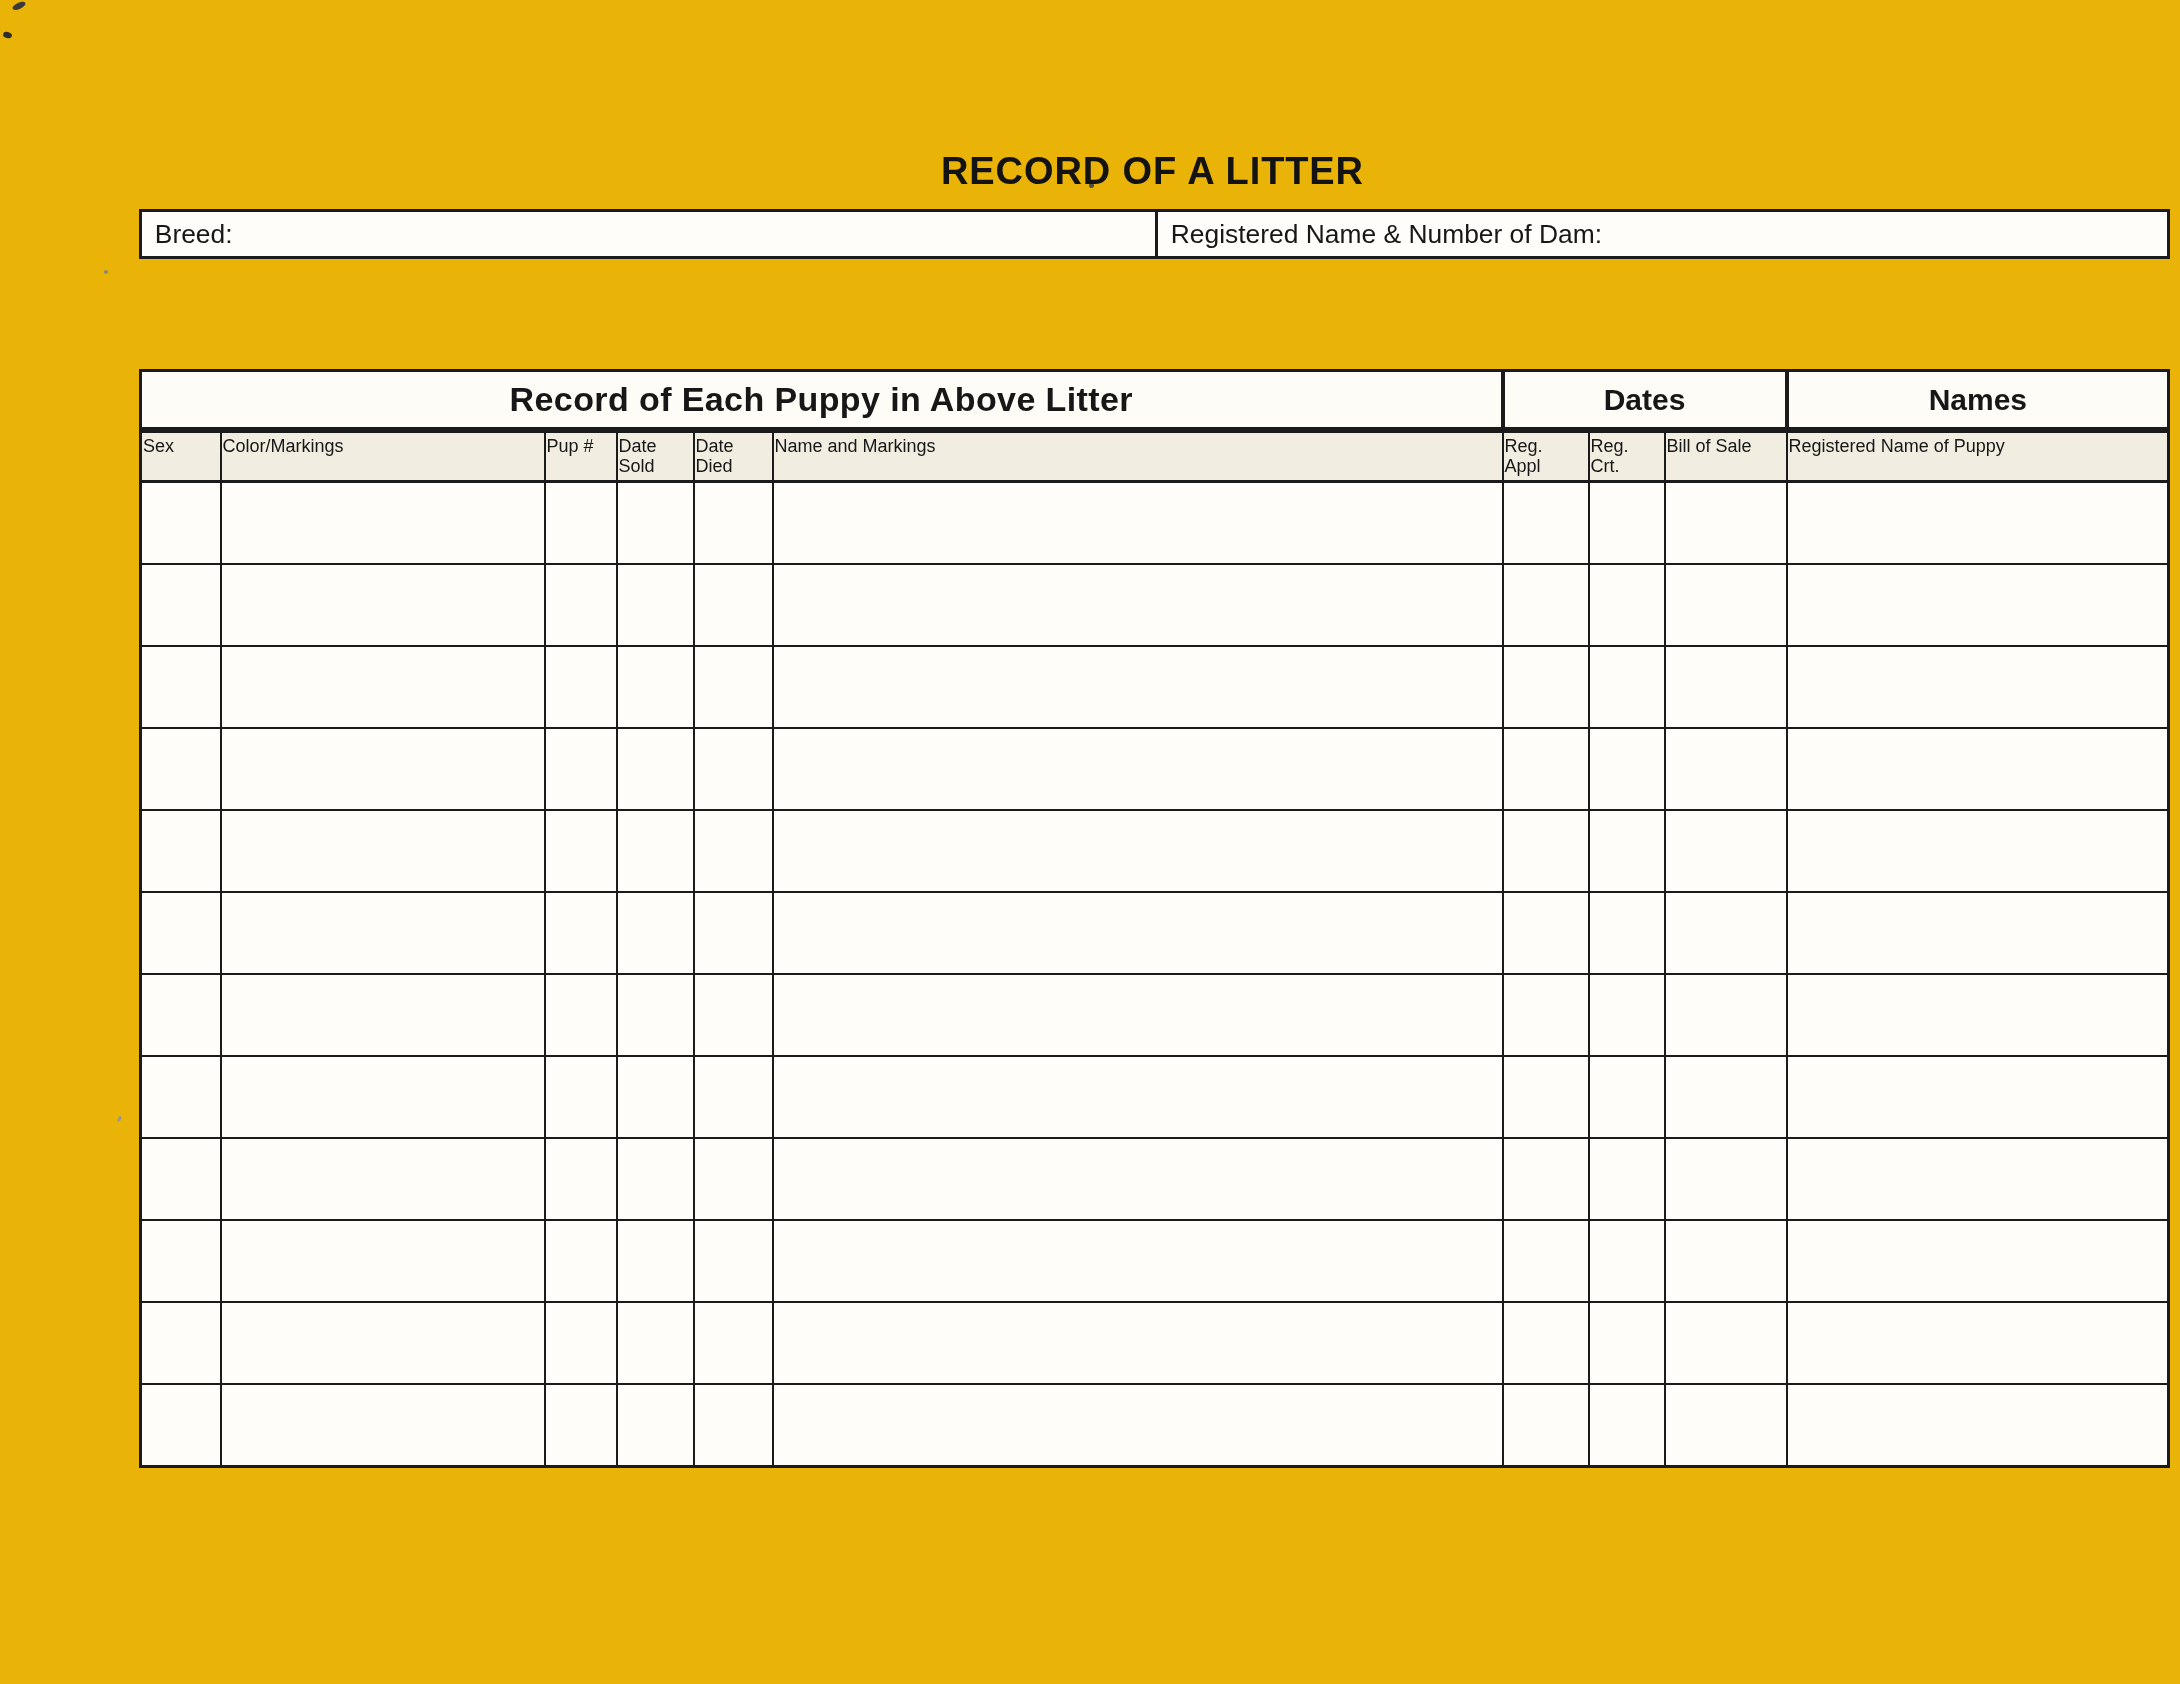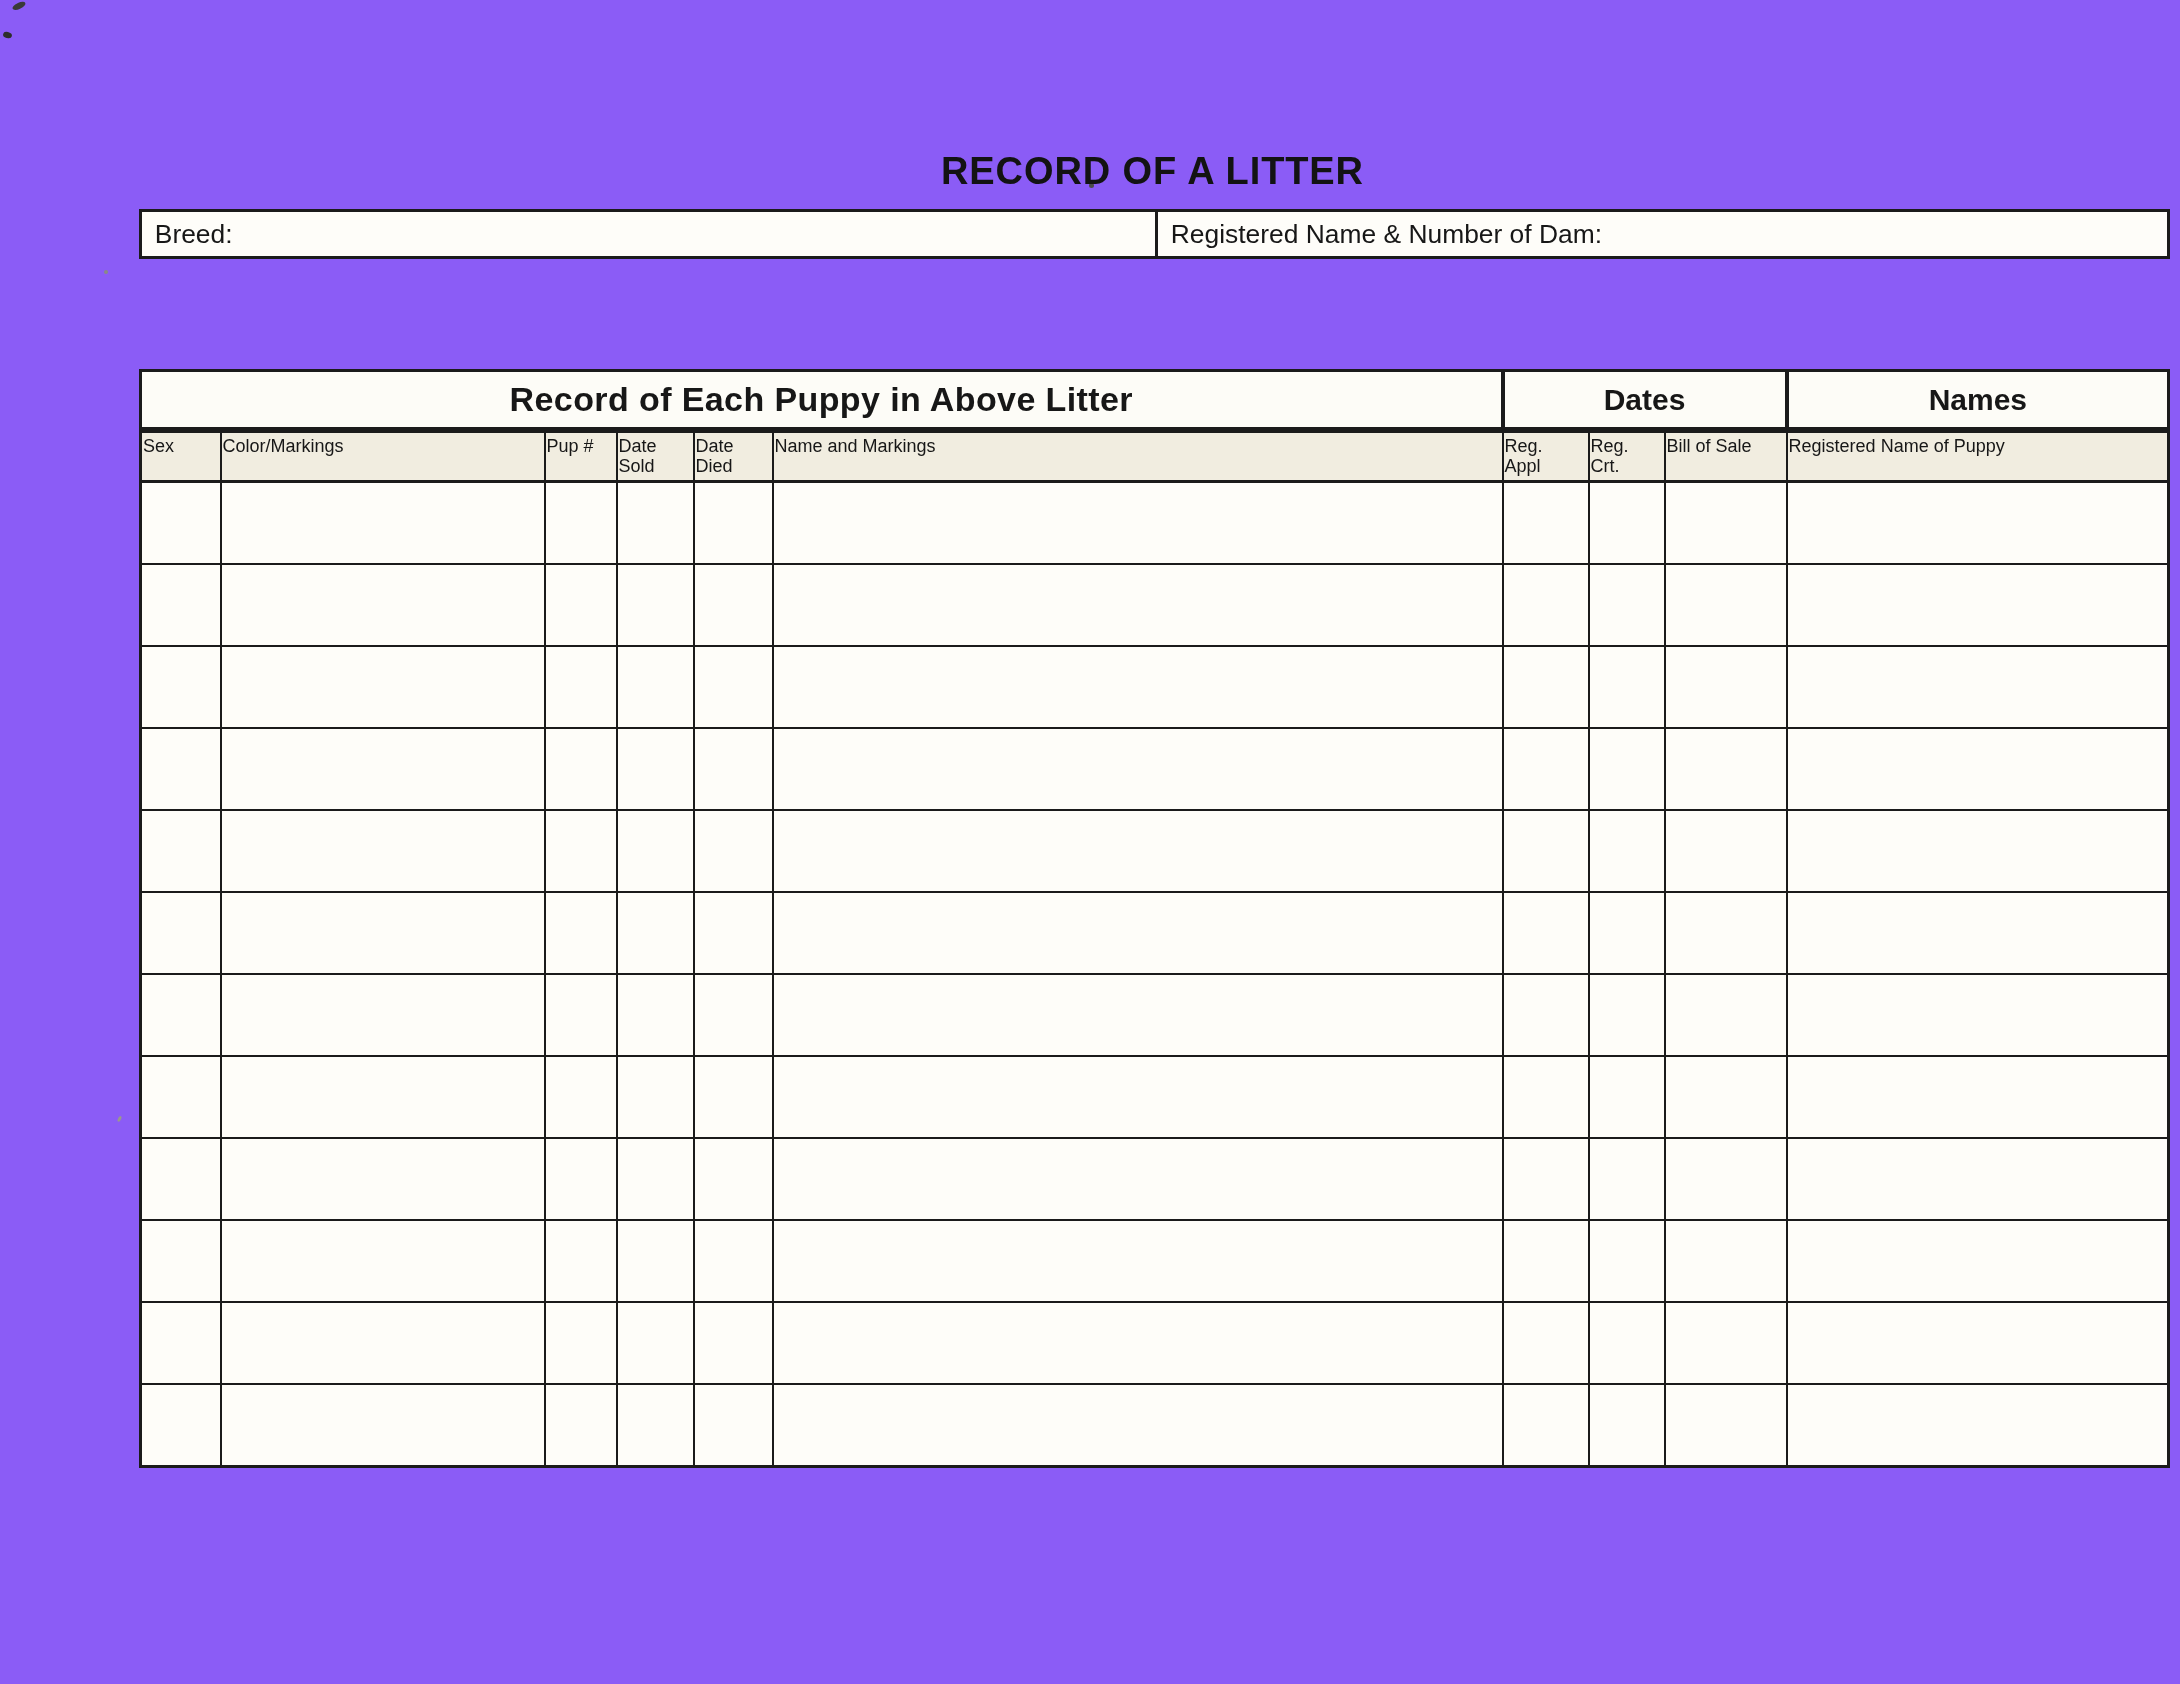--- a/index.html
+++ b/index.html
@@ -1,19 +1,19 @@
 <!DOCTYPE html>
 <html style="font-size:13.6px"><head>
 <meta charset="utf-8">
 <style>
   html,body{margin:0;padding:0;background:#e8e8e8;}
   .page{
     position:relative;
     width:2181px;height:1685px;
-    background:#8b5cf6;
+    background:#eab308;
     font-family:"Liberation Sans","DejaVu Sans",sans-serif;
     color:#171717;
     overflow:hidden;
   }
   .title{
     position:absolute;left:139px;top:150px;width:2027px;
     text-align:center;
     font-size:38px;font-weight:bold;letter-spacing:0.9px;
     color:#131313;
   }

